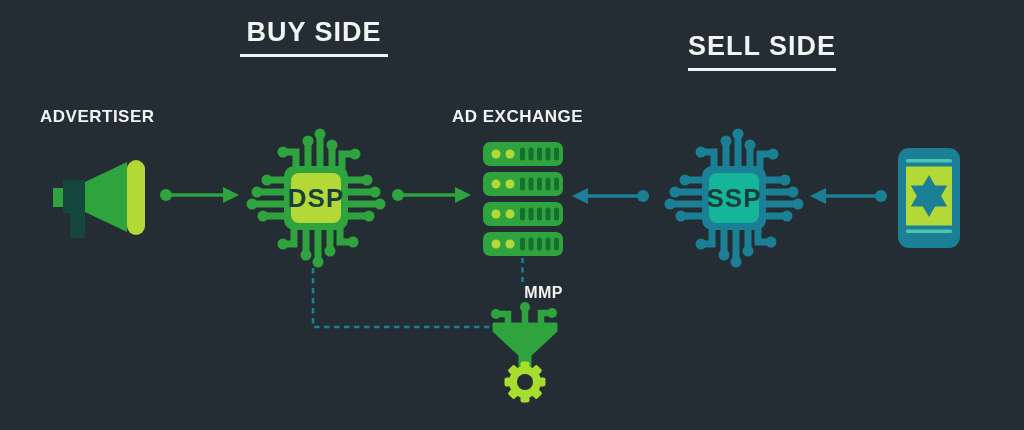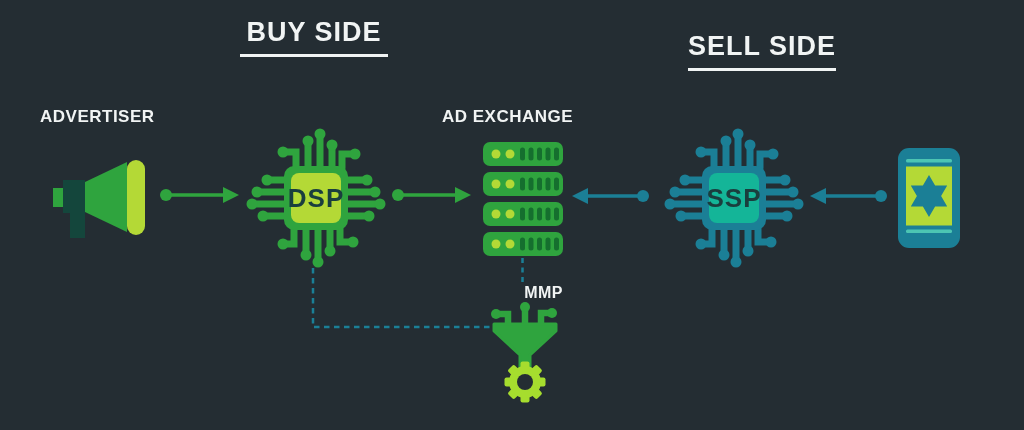--- a/index.html
+++ b/index.html
@@ -36,21 +36,21 @@
   <div class="abs heading" style="left:236px;top:17px;">
     <div class="heading-text">BUY SIDE</div>
     <div class="heading-rule"></div>
   </div>
   <div class="abs heading" style="left:644px;top:31px;margin-left:40px;">
     <div class="heading-text">SELL SIDE</div>
     <div class="heading-rule"></div>
   </div>
 
   <div class="abs node-label" style="left:40px;top:107px;">ADVERTISER</div>
-  <div class="abs node-label" style="left:442px;top:107px;">AD EXCHANGE</div>
+  <div class="abs node-label" style="left:452px;top:107px;">AD EXCHANGE</div>
   <div class="abs node-label small centered" style="left:487px;top:284px;width:76px;">MMP</div>
 
   <svg class="abs" style="left:53px;top:160px;" width="92" height="78" viewBox="0 0 92 78">
     <rect class="f-green" x="0" y="28" width="12" height="19"></rect>
     <rect class="f-gdeep" x="10" y="20" width="22" height="33"></rect>
     <rect class="f-gdeep" x="17" y="53" width="15" height="25"></rect>
     <polygon class="f-green" points="32,22 74,2 74,72 32,52"></polygon>
     <rect class="f-gbright" x="74" y="0" width="18" height="75" rx="9"></rect>
   </svg>
 

